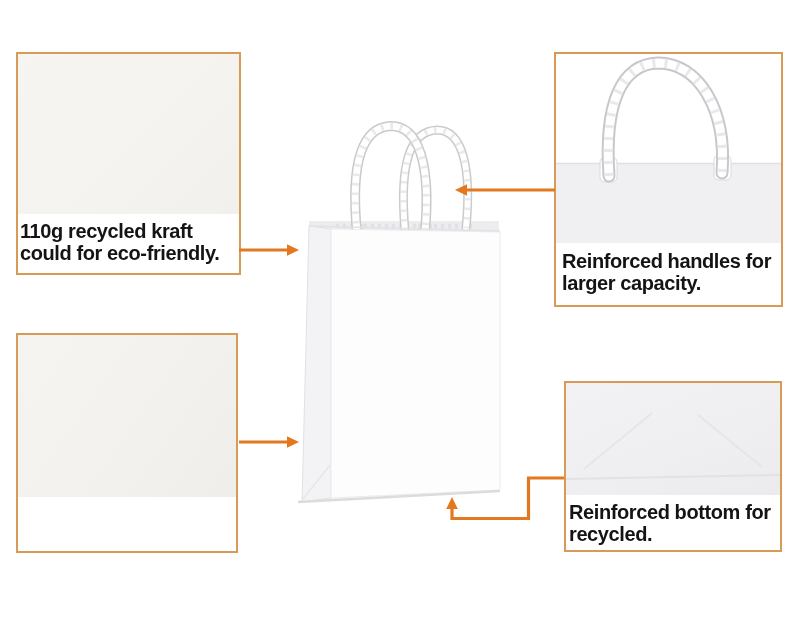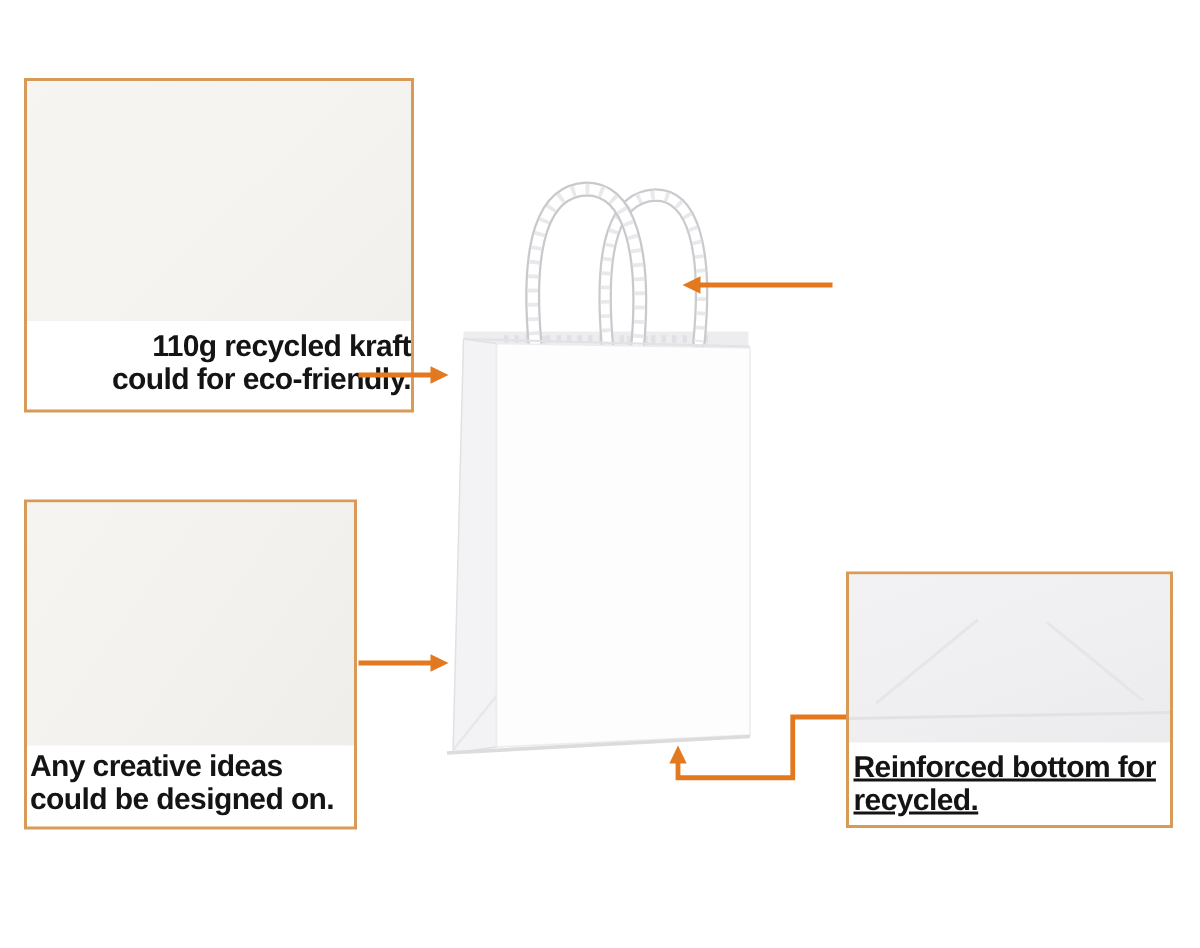--- a/index.html
+++ b/index.html
@@ -11,66 +11,79 @@
   }
   html,body{margin:0;padding:0;}
   .canvas{
     position:relative;width:800px;height:632px;background:#ffffff;
     font-family:"Liberation Sans",sans-serif;overflow:hidden;
   }
   .callout{
     position:absolute;border:2px solid var(--box-border);
     background:#ffffff;box-sizing:border-box;
   }
-  .callout-material{left:16px;top:52px;width:260px;height:223px;text-align:right;}
+  .callout-material{left:16px;top:52px;width:225px;height:223px;}
   .callout-handles{left:554px;top:52px;width:229px;height:255px;}
   .callout-design{left:16px;top:333px;width:222px;height:220px;}
   .callout-bottom{left:564px;top:381px;width:218px;height:171px;}
 
   .photo{width:100%;position:relative;overflow:hidden;}
   .photo-material{height:160px;background:linear-gradient(135deg,#f7f5f2 0%,#f5f3f0 55%,#f2f0ed 100%);}
   .photo-design{height:162px;background:linear-gradient(125deg,#f6f4f1 0%,#f3f1ee 60%,#f0eeeb 100%);}
   .photo-handles{height:189px;background:#ffffff;}
   .photo-bottom{height:112px;background:linear-gradient(160deg,#f2f2f5 0%,#efeff2 60%,#ebebee 100%);}
   .photo-handles svg,.photo-bottom svg{display:block;}
 
   .caption{
     font-weight:bold;font-size:20px;line-height:22px;color:var(--text);
     letter-spacing:-0.4px;white-space:nowrap;
   }
   .cap-line{display:block;}
   .caption-material{padding:6px 0 0 2px;}
   .caption-handles{padding:7px 0 0 6px;}
   .caption-design{padding:3px 0 0 2px;}
-  .caption-bottom{padding:6px 0 0 3px;text-decoration:underline;}
+  .caption-bottom{padding:6px 0 0 3px;}
 
   .overlay{position:absolute;left:0;top:0;width:800px;height:632px;pointer-events:none;}
   .connector line,.connector path{stroke:var(--connector);stroke-width:3.2;fill:none;}
   .connector polygon{fill:var(--connector);stroke:none;}
 </style>
 </head>
 <body>
 
 <div class="canvas">
 
   <div class="callout callout-material">
     <div class="photo photo-material"></div>
     <div class="caption caption-material">
       <span class="cap-line">110g recycled kraft</span>
       <span class="cap-line">could for eco-friendly.</span>
     </div>
   </div>
 
+  <div class="callout callout-handles">
+    <div class="photo photo-handles">
+      <svg width="225" height="189" viewBox="0 0 225 189">
+        <rect x="0" y="109" width="225" height="80" fill="#f0f0f2"></rect>
+        <line x1="0" y1="109.5" x2="225" y2="109.5" stroke="#e0e0e3" stroke-width="1.5"></line>
+        <rect x="44" y="103" width="17" height="25" rx="5" fill="#ffffff" stroke="#dadadd" stroke-width="1"></rect>
+        <rect x="158" y="101" width="17" height="25" rx="5" fill="#ffffff" stroke="#dadadd" stroke-width="1"></rect>
+        <path d="M 53 122 C 48 50 65 10 102 9 C 142 9 171 54 166 119" fill="none" stroke="#c8c8cc" stroke-width="13" stroke-linecap="round"></path>
+        <path d="M 53 122 C 48 50 65 10 102 9 C 142 9 171 54 166 119" fill="none" stroke="#ffffff" stroke-width="9" stroke-linecap="round"></path>
+        <path d="M 53 122 C 48 50 65 10 102 9 C 142 9 171 54 166 119" fill="none" stroke="#e3e3e6" stroke-width="9" stroke-dasharray="3 9" opacity="0.8"></path>
+      </svg>
+    </div>
+    <div class="caption caption-handles">
+      <span class="cap-line">Reinforced handles for</span>
+      <span class="cap-line">larger capacity.</span>
+    </div>
+  </div>
 
   <div class="callout callout-design">
     <div class="photo photo-design"></div>
-    <div class="caption caption-design">
-      <span class="cap-line">Any creative ideas</span>
-      <span class="cap-line">could be designed on.</span>
-    </div>
   </div>
 
   <div class="callout callout-bottom">
     <div class="photo photo-bottom">
       <svg width="214" height="112" viewBox="0 0 214 112">
         <line x1="18" y1="86" x2="86" y2="30" stroke="#e6e6e9" stroke-width="2"></line>
         <line x1="196" y1="84" x2="132" y2="32" stroke="#e6e6e9" stroke-width="2"></line>
         <line x1="0" y1="96" x2="214" y2="92" stroke="#e2e2e5" stroke-width="2"></line>
       </svg>
     </div>

